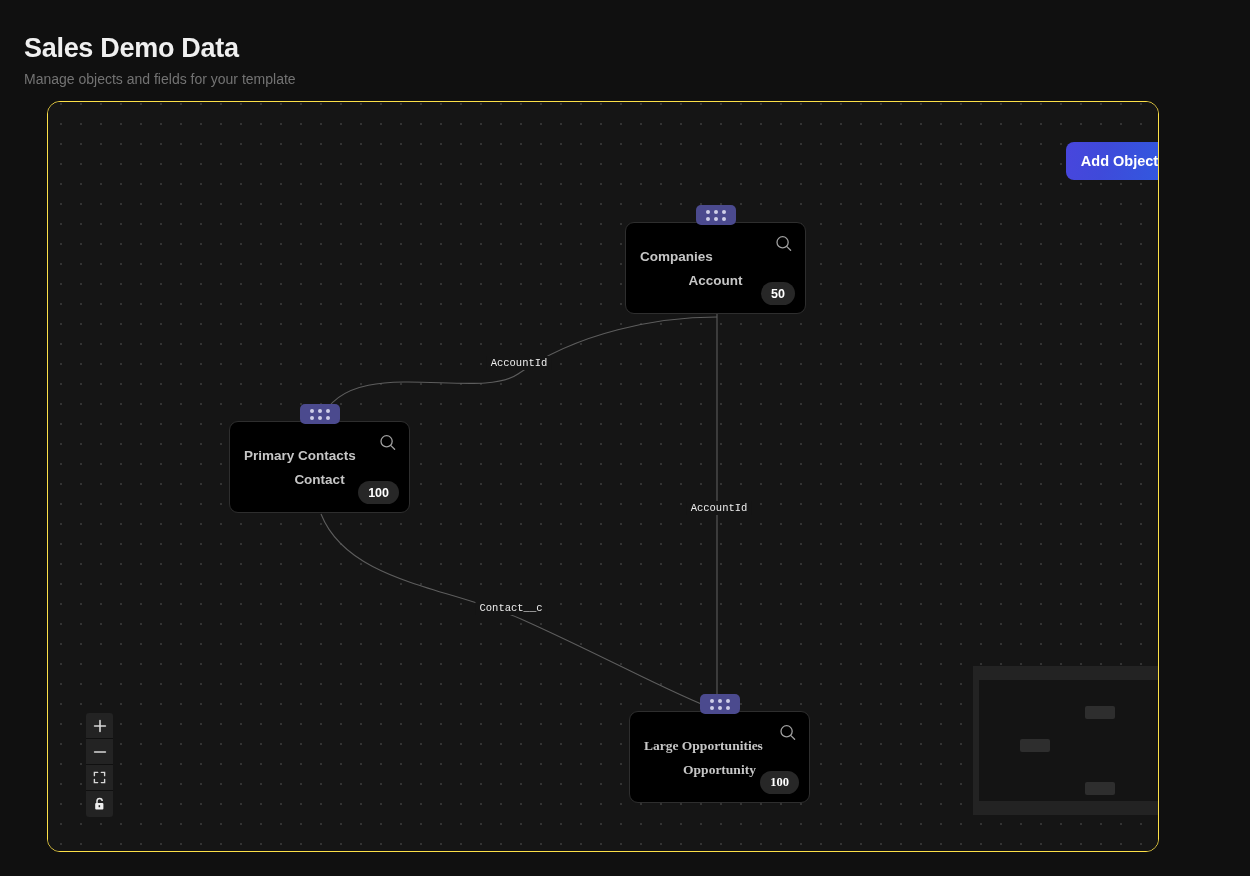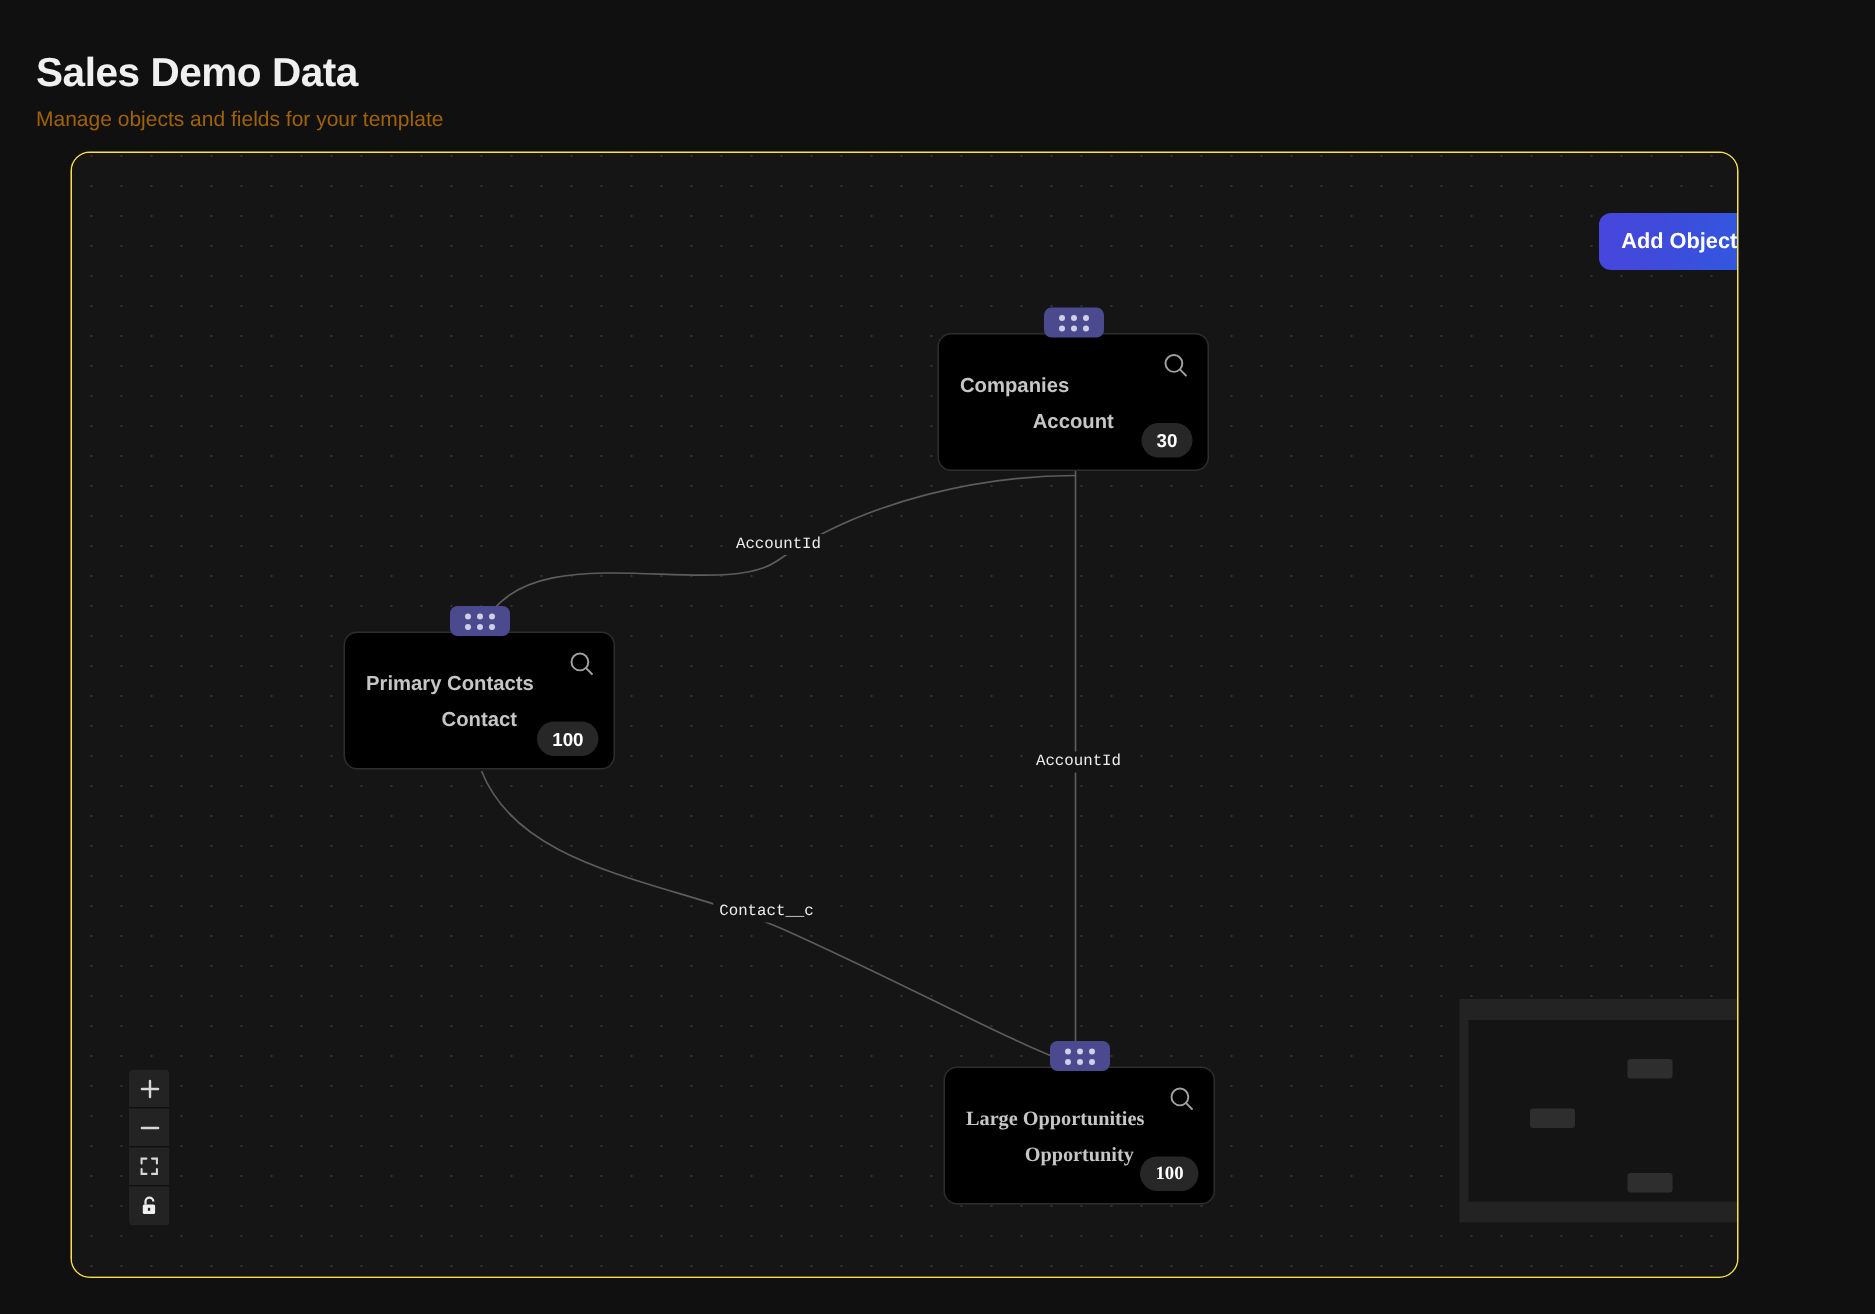--- a/index.html
+++ b/index.html
@@ -29,21 +29,21 @@
   }
   .page-title {
     font-size: 27px;
     font-weight: bold;
     color: #f0f0f0;
     letter-spacing: -0.3px;
     line-height: 34px;
   }
   .page-subtitle {
     font-size: 14px;
-    color: #a16207;
+    color: #737373;
     line-height: 20px;
     margin-top: 4px;
   }
 
   
   .canvas-panel {
     position: absolute;
     left: 47px;
     top: 101px;
     width: 1112px;
@@ -282,21 +282,21 @@
               <span></span>
             </div>
           </div>
           <div class="node-body">
             <div class="node-label">Companies</div>
             <div class="node-api">Account</div>
             <svg class="node-search" viewBox="0 0 20 20">
               <circle cx="8.6" cy="8.3" r="5.6" stroke="#cdcdcd" stroke-width="1.3" fill="none"></circle>
               <path d="M12.9 12.6 L16.6 16.3" stroke="#cdcdcd" stroke-width="1.3" stroke-linecap="round"></path>
             </svg>
-            <div class="node-count">30</div>
+            <div class="node-count">50</div>
           </div>
         </div>
         <div class="node" style="left: 181px; top: 319px;">
           <div class="node-handle">
             <div class="handle-dots">
               <span></span>
               <span></span>
               <span></span>
               <span></span>
               <span></span>

